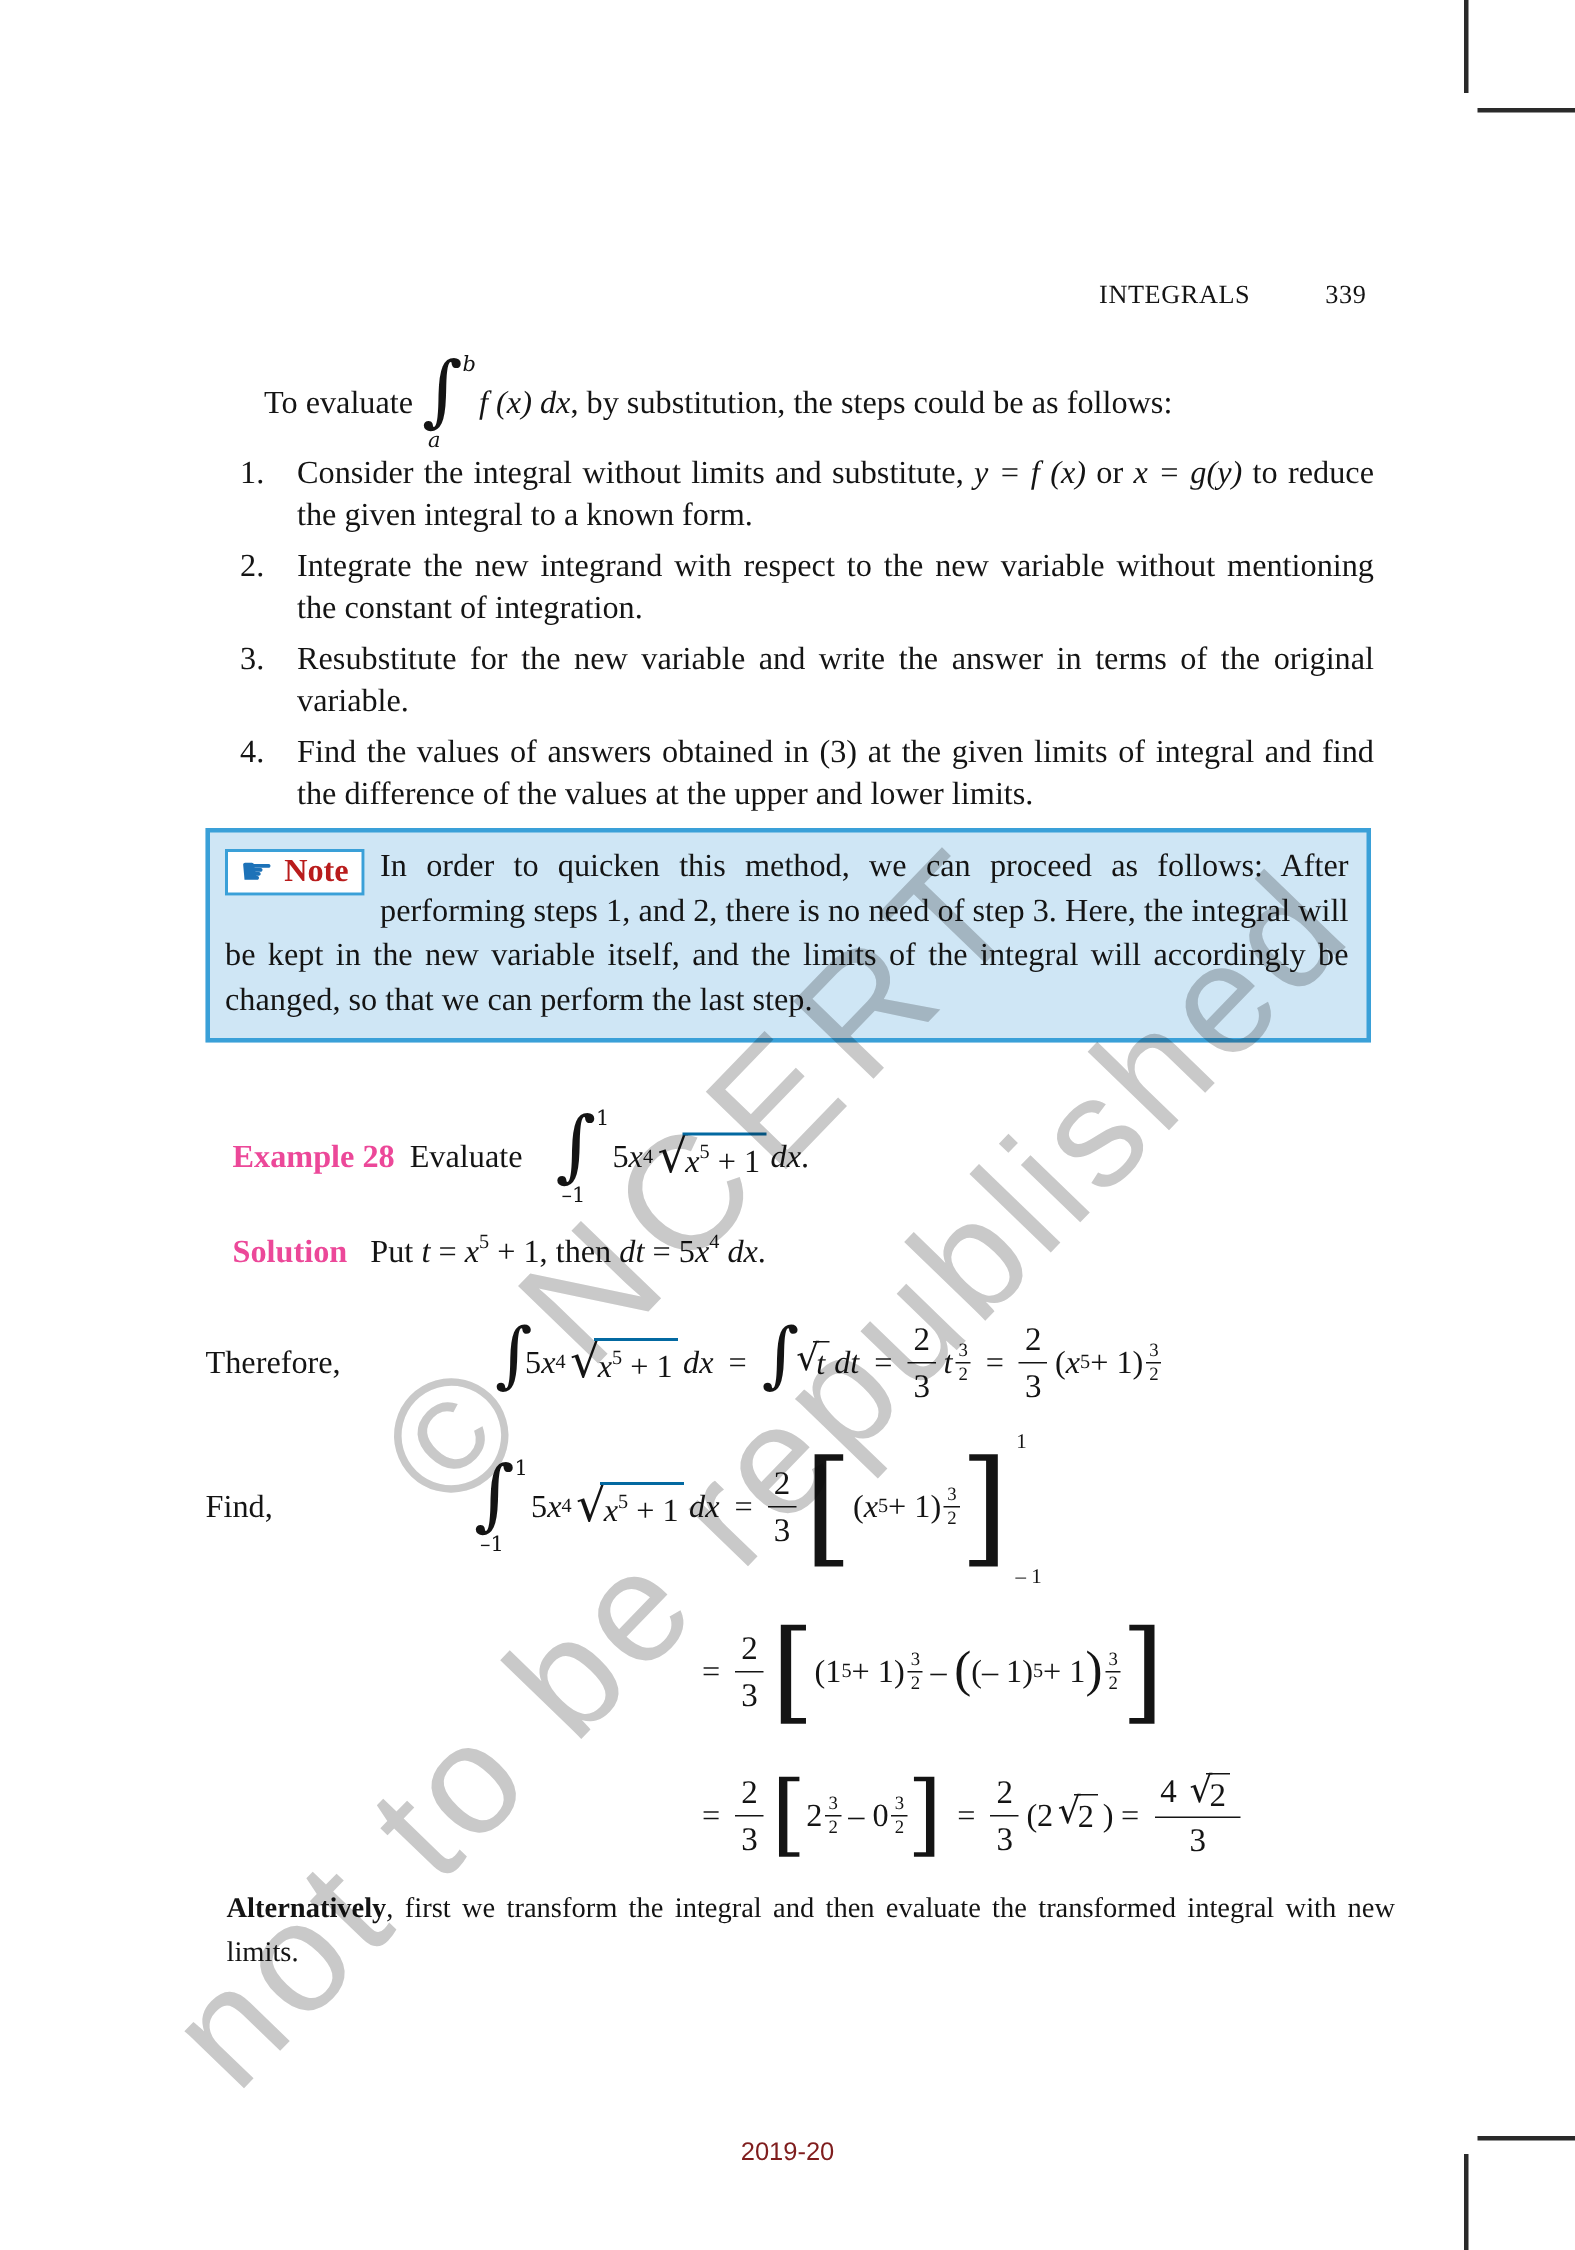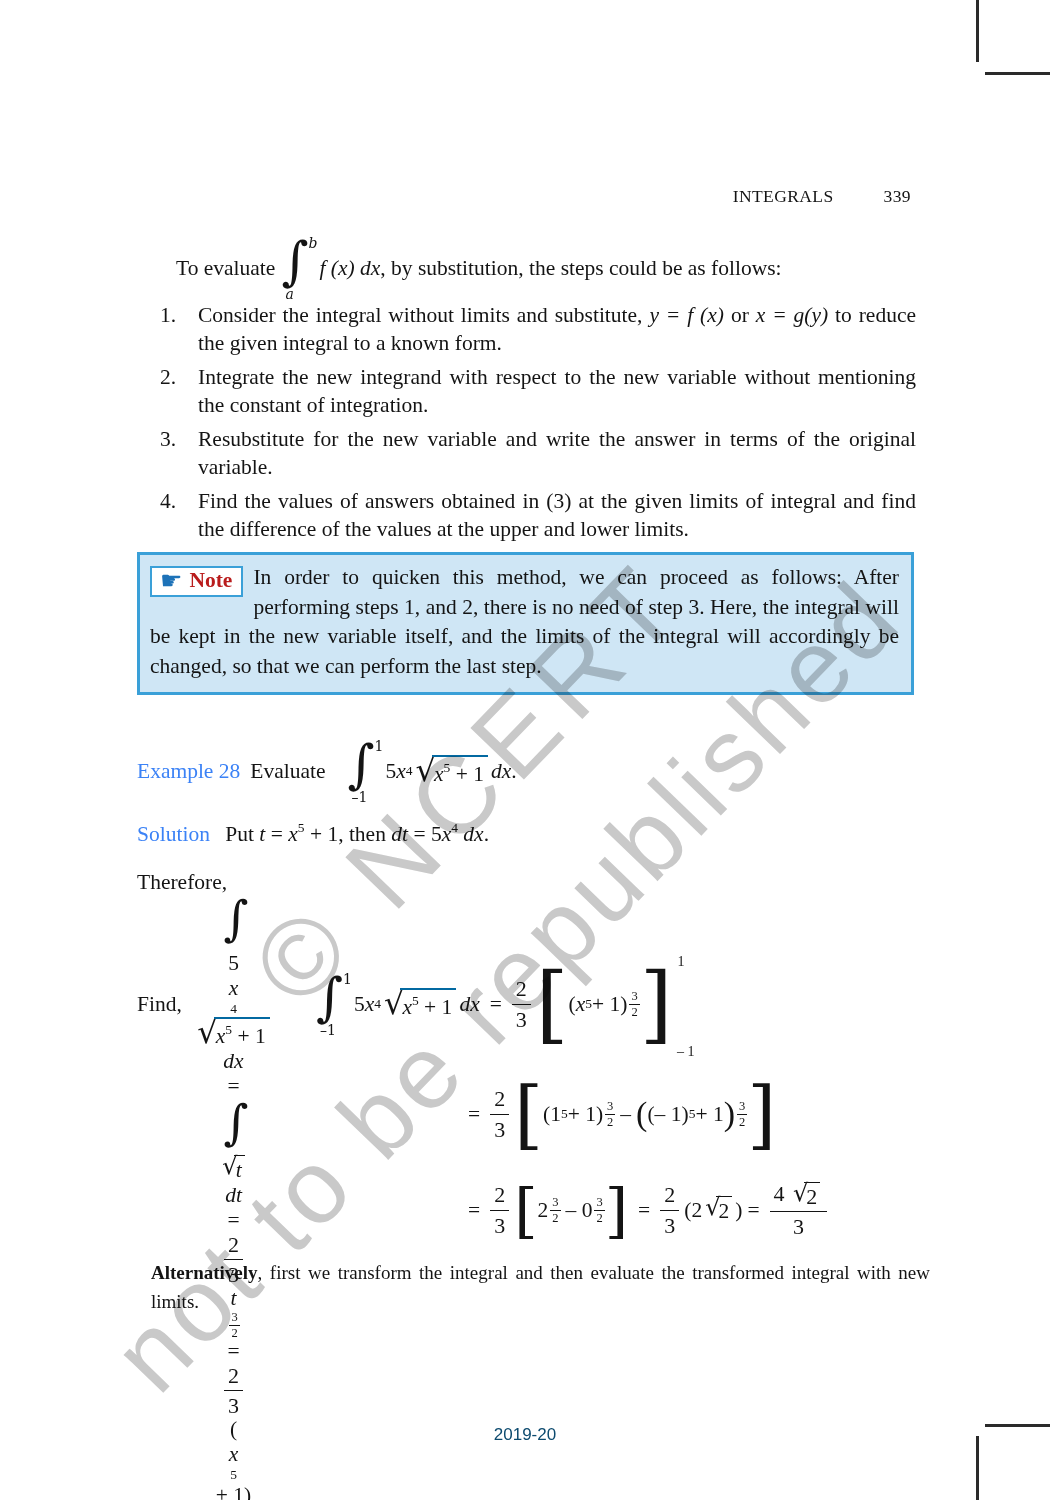--- a/index.html
+++ b/index.html
@@ -2,21 +2,21 @@
 <html><head>
 <meta charset="utf-8">
 <style>
   html,body{margin:0;padding:0;}
   body{background:#ffffff;}
   .page{position:relative;width:1050px;height:1500px;background:#fff;overflow:hidden;
         font-family:"Liberation Serif","DejaVu Serif",serif;color:#141414;}
   .blk{position:absolute;z-index:1;}
   .i{font-style:italic;}
   .b{font-weight:bold;}
-  .accent{color:#3b82f6;font-weight:normal;}
+  .accent{color:#ec4899;font-weight:bold;margin-left:18px;}
   .fs{font-size:21.5px;}
   
   #header{top:186px;right:139px;display:flex;gap:50px;font-size:17.5px;letter-spacing:.4px;}
   
   #intro{left:137px;top:238px;width:800px;display:flex;align-items:center;font-size:21.5px;white-space:nowrap;}
   #intro .indent{padding-left:39px;}
   
   .dint{position:relative;display:inline-block;width:36px;height:60px;flex:none;margin:0 4px;
         font-family:"DejaVu Serif","Liberation Serif",serif;}
   .dint .g{position:absolute;left:2px;top:-7px;font-size:52px;line-height:60px;font-weight:300;}
@@ -61,33 +61,33 @@
   .notelabel{float:left;display:inline-flex;align-items:center;gap:7px;background:#fff;
              border:2px solid #3aa0d8;padding:0 9px 2px 8px;margin:3px 10px 0 0;line-height:25px;}
   .notelabel .hand{color:#1d72b8;font-size:25px;line-height:20px;font-family:"DejaVu Sans",sans-serif;}
   .notelabel .nl{color:#b91c1c;font-weight:bold;font-size:21.5px;}
   #lead{left:137px;top:699px;font-size:21.5px;}
   
   #example{left:137px;top:740px;display:flex;align-items:center;height:62px;font-size:21.5px;white-space:nowrap;}
   #solution{left:137px;top:820px;font-size:21.5px;white-space:nowrap;}
   
   .eqrow{display:flex;align-items:center;font-size:21.5px;white-space:nowrap;}
-  #therefore{left:137px;top:870px;height:76px;flex-direction:column;}
+  #therefore{left:137px;top:870px;height:76px;}
   #therefore .lbl{width:193px;flex:none;}
   #hence{left:137px;top:958px;height:92px;}
   #hence .lbl{width:173px;flex:none;}
   #line3{left:468px;top:1068px;height:92px;}
   #line4{left:468px;top:1170px;height:80px;}
   .gap{width:10px;flex:none;}
   .gap-s{width:5px;flex:none;}
   
   #alt{left:151px;top:1258px;width:779px;font-size:19px;line-height:29px;text-align:justify;}
   
   #footer{left:0;top:1425px;width:1050px;text-align:center;
-          font-family:"Liberation Sans","DejaVu Sans",sans-serif;font-size:17px;color:#0c4a6e;}
+          font-family:"Liberation Sans","DejaVu Sans",sans-serif;font-size:17px;color:#7f1d1d;}
   
   .wm{position:absolute;z-index:5;pointer-events:none;mix-blend-mode:multiply;color:#c9c9c9;
       font-family:"Liberation Sans","DejaVu Sans",sans-serif;white-space:nowrap;
       transform:rotate(-46deg);transform-origin:0 0;}
   #wm1{left:228px;top:942px;font-size:108px;letter-spacing:12px;}
   #wm2{left:90px;top:1332px;font-size:104px;letter-spacing:5px;}
   
   .cmark{position:absolute;background:#2a2a2a;z-index:3;}
   #cm-tr-v{left:976px;top:0;width:3px;height:62px;}
   #cm-tr-h{left:985px;top:72px;width:65px;height:3px;}

